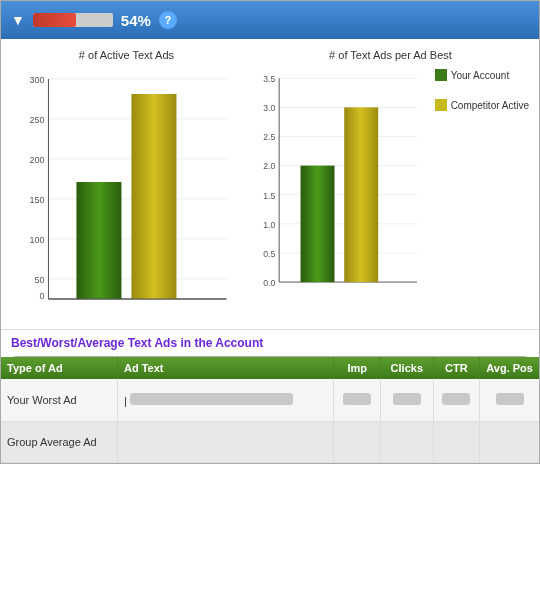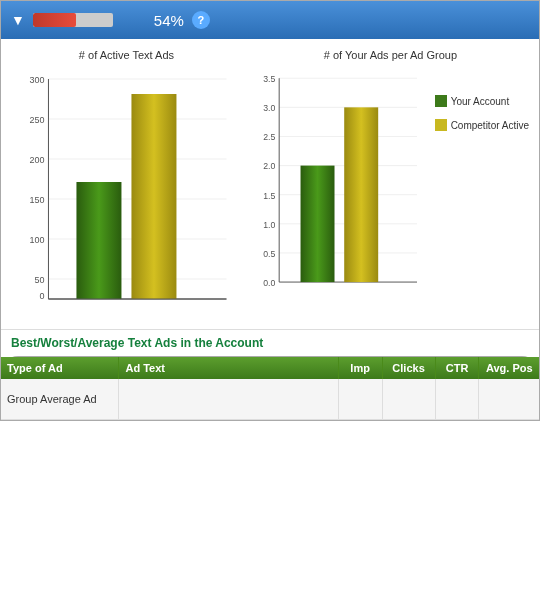--- a/index.html
+++ b/index.html
@@ -51,22 +51,21 @@
       overflow: hidden;
     }
     .progress-bar-fill {
       height: 100%;
       background: linear-gradient(to right, #c0392b, #e74c3c);
       border-radius: 2px;
     }
     .progress-pct {
       color: #fff;
       font-size: 15px;
-      font-weight: normal;
-      margin-left: 33px;
+      font-weight: bold;
     }
     .help-icon {
       width: 18px;
       height: 18px;
       border-radius: 50%;
       background: #5aabff;
       color: #fff;
       display: flex;
       align-items: center;
       justify-content: center;
@@ -101,43 +100,43 @@
 
     
     .left-chart-svg {
       width: 100%;
       height: 240px;
     }
 
     .legend {
       display: flex;
       flex-direction: column;
-      gap: 12px;
+      gap: 18px;
       margin-left: 8px;
-      margin-top: 30px;
+      margin-top: 4px;
     }
     .legend-item {
       display: flex;
       align-items: center;
       gap: 4px;
       font-size: 10px;
       color: #333;
     }
     .legend-box {
       width: 12px;
       height: 12px;
     }
 
     
     .section-title {
       background: #fff;
       padding: 6px 10px;
       font-size: 12px;
       font-weight: bold;
-      color: #15803d;
+      color: #6d28d9;
       border-top: 1px solid #ddd;
     }
 
     
     .table-wrapper {
       border-top: 1px solid #aaa;
       border-radius: 17px;
     }
     table {
       width: 100%;
@@ -253,21 +252,21 @@
         <rect x="60" y="117" width="45" height="117" fill="url(#greenGrad)"></rect>
 
         <rect x="115" y="29" width="45" height="205" fill="url(#yellowGrad)"></rect>
 
         <line x1="32" y1="234" x2="210" y2="234" stroke="#555" stroke-width="1"></line>
         <line x1="32" y1="14" x2="32" y2="234" stroke="#555" stroke-width="1"></line>
       </svg>
     </div>
 
     <div class="chart-wrapper" style="flex:1.2">
-      <div class="chart-title"># of Your Ads per Ad Group</div>
+      <div class="chart-title"># of Text Ads per Ad Best</div>
       <div style="display:flex; width:100%; flex:1;">
         <svg viewBox="0 0 180 240" style="flex:1; height:240px;" preserveAspectRatio="xMidYMid meet">
 
           <text x="24" y="14" font-size="9" text-anchor="end" fill="#555">3.5</text>
           <text x="24" y="44" font-size="9" text-anchor="end" fill="#555">3.0</text>
           <text x="24" y="74" font-size="9" text-anchor="end" fill="#555">2.5</text>
           <text x="24" y="104" font-size="9" text-anchor="end" fill="#555">2.0</text>
           <text x="24" y="134" font-size="9" text-anchor="end" fill="#555">1.5</text>
           <text x="24" y="164" font-size="9" text-anchor="end" fill="#555">1.0</text>
           <text x="24" y="194" font-size="9" text-anchor="end" fill="#555">0.5</text>
@@ -311,20 +310,28 @@
           <th class="col-type">Type of Ad</th>
           <th class="col-ad">Ad Text</th>
           <th class="col-imp">Imp</th>
           <th class="col-clicks">Clicks</th>
           <th class="col-ctr">CTR</th>
           <th class="col-pos">Avg. Pos</th>
         </tr>
       </thead>
       <tbody>
         <tr>
+          <td class="col-type td-label">Your Worst Ad</td>
+          <td class="col-ad"><span style="color:#333;font-size:11px;margin-right:3px;">|</span><span class="blurred-cell" style="width:80%;"></span></td>
+          <td class="col-imp"><span class="blurred-small"></span></td>
+          <td class="col-clicks"><span class="blurred-small"></span></td>
+          <td class="col-ctr"><span class="blurred-small"></span></td>
+          <td class="col-pos"><span class="blurred-small"></span></td>
+        </tr>
+        <tr>
           <td class="col-type td-label">Group Average Ad</td>
           <td class="col-ad"></td>
           <td class="col-imp"></td>
           <td class="col-clicks"></td>
           <td class="col-ctr"></td>
           <td class="col-pos"></td>
         </tr>
       </tbody>
     </table>
   </div>

